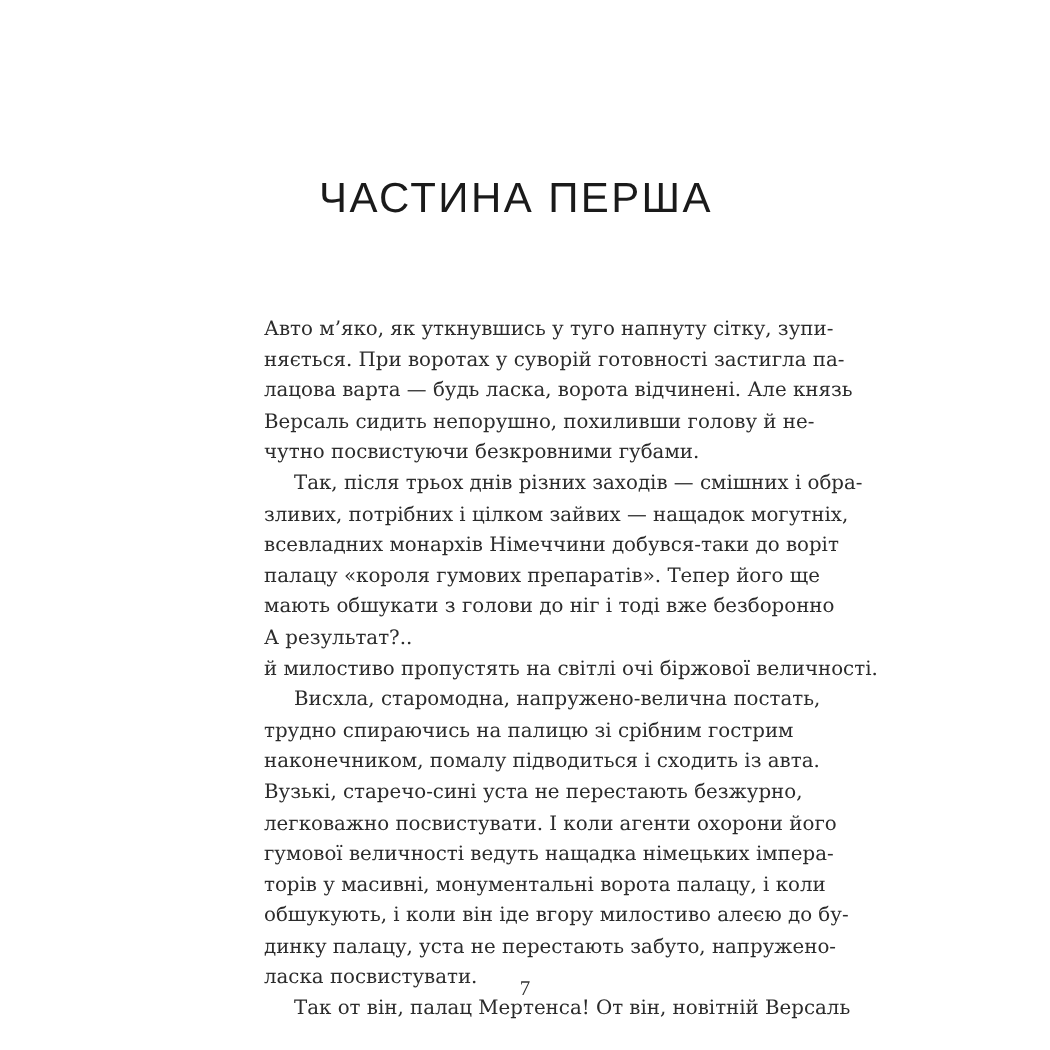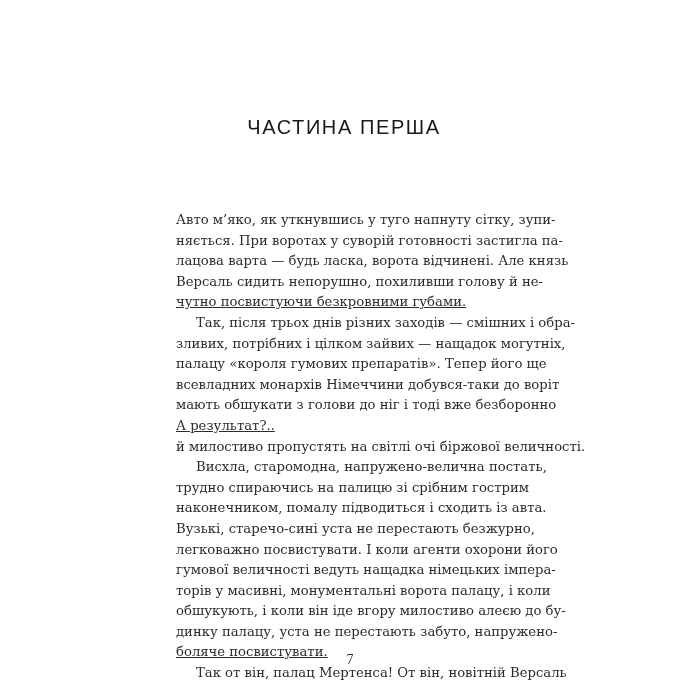--- a/index.html
+++ b/index.html
@@ -20,21 +20,21 @@
     width: 700px; height: 700px;
     background: #ffffff;
   }
   .chapter-title {
     position: absolute;
     top: 116px;
     left: 0;
     width: 688px;
     text-align: center;
     font-family: "Liberation Sans", "DejaVu Sans", sans-serif;
-    font-size: 20px;
+    font-size: 28px;
     letter-spacing: 1.6px;
     color: #1a1a1a;
     font-weight: normal;
     margin: 0;
   }
   .body-text {
     position: absolute;
     top: 210px;
     left: 176px;
     width: 330px;
@@ -46,21 +46,20 @@
   .line {
     display: block;
     white-space: nowrap;
     text-align: justify;
     text-align-last: justify;
     height: 20.6px;
     overflow: visible;
   }
   .line.last {
     text-align-last: left;
-    text-decoration: underline;
   }
   .line.indent {
     padding-left: 20px;
   }
   .page-number {
     position: absolute;
     top: 652px;
     left: 0;
     width: 700px;
     text-align: center;
@@ -81,38 +80,38 @@
       <span class="line">Авто м’яко, як уткнувшись у туго напнуту сітку, зупи-</span>
       <span class="line">няється. При воротах у суворій готовності застигла па-</span>
       <span class="line">лацова варта — будь ласка, ворота відчинені. Але князь</span>
       <span class="line">Версаль сидить непорушно, похиливши голову й не-</span>
       <span class="line last">чутно посвистуючи безкровними губами.</span>
     </div>
 
     <div>
       <span class="line indent">Так, після трьох днів різних заходів — смішних і обра-</span>
       <span class="line">зливих, потрібних і цілком зайвих — нащадок могутніх,</span>
+      <span class="line">всевладних монархів Німеччини добувся-таки до воріт</span>
       <span class="line">палацу «короля гумових препаратів». Тепер його ще</span>
-      <span class="line">всевладних монархів Німеччини добувся-таки до воріт</span>
       <span class="line">мають обшукати з голови до ніг і тоді вже безборонно</span>
       <span class="line last">А результат?..</span>
       <span class="line">й милостиво пропустять на світлі очі біржової величності.</span>
     </div>
 
     <div>
       <span class="line indent">Висхла, старомодна, напружено-велична постать,</span>
       <span class="line">трудно спираючись на палицю зі срібним гострим</span>
       <span class="line">наконечником, помалу підводиться і сходить із авта.</span>
       <span class="line">Вузькі, старечо-сині уста не перестають безжурно,</span>
       <span class="line">легковажно посвистувати. І коли агенти охорони його</span>
       <span class="line">гумової величності ведуть нащадка німецьких імпера-</span>
       <span class="line">торів у масивні, монументальні ворота палацу, і коли</span>
       <span class="line">обшукують, і коли він іде вгору милостиво алеєю до бу-</span>
       <span class="line">динку палацу, уста не перестають забуто, напружено-</span>
-      <span class="line last">боляче посвистувати.</span>
+      <span class="line last">ласка посвистувати.</span>
     </div>
 
     <div>
       <span class="line indent">Так от він, палац Мертенса! От він, новітній Версаль</span>
 
     </div>
   </div>
 
   <div class="page-number">7</div>
 </div>

